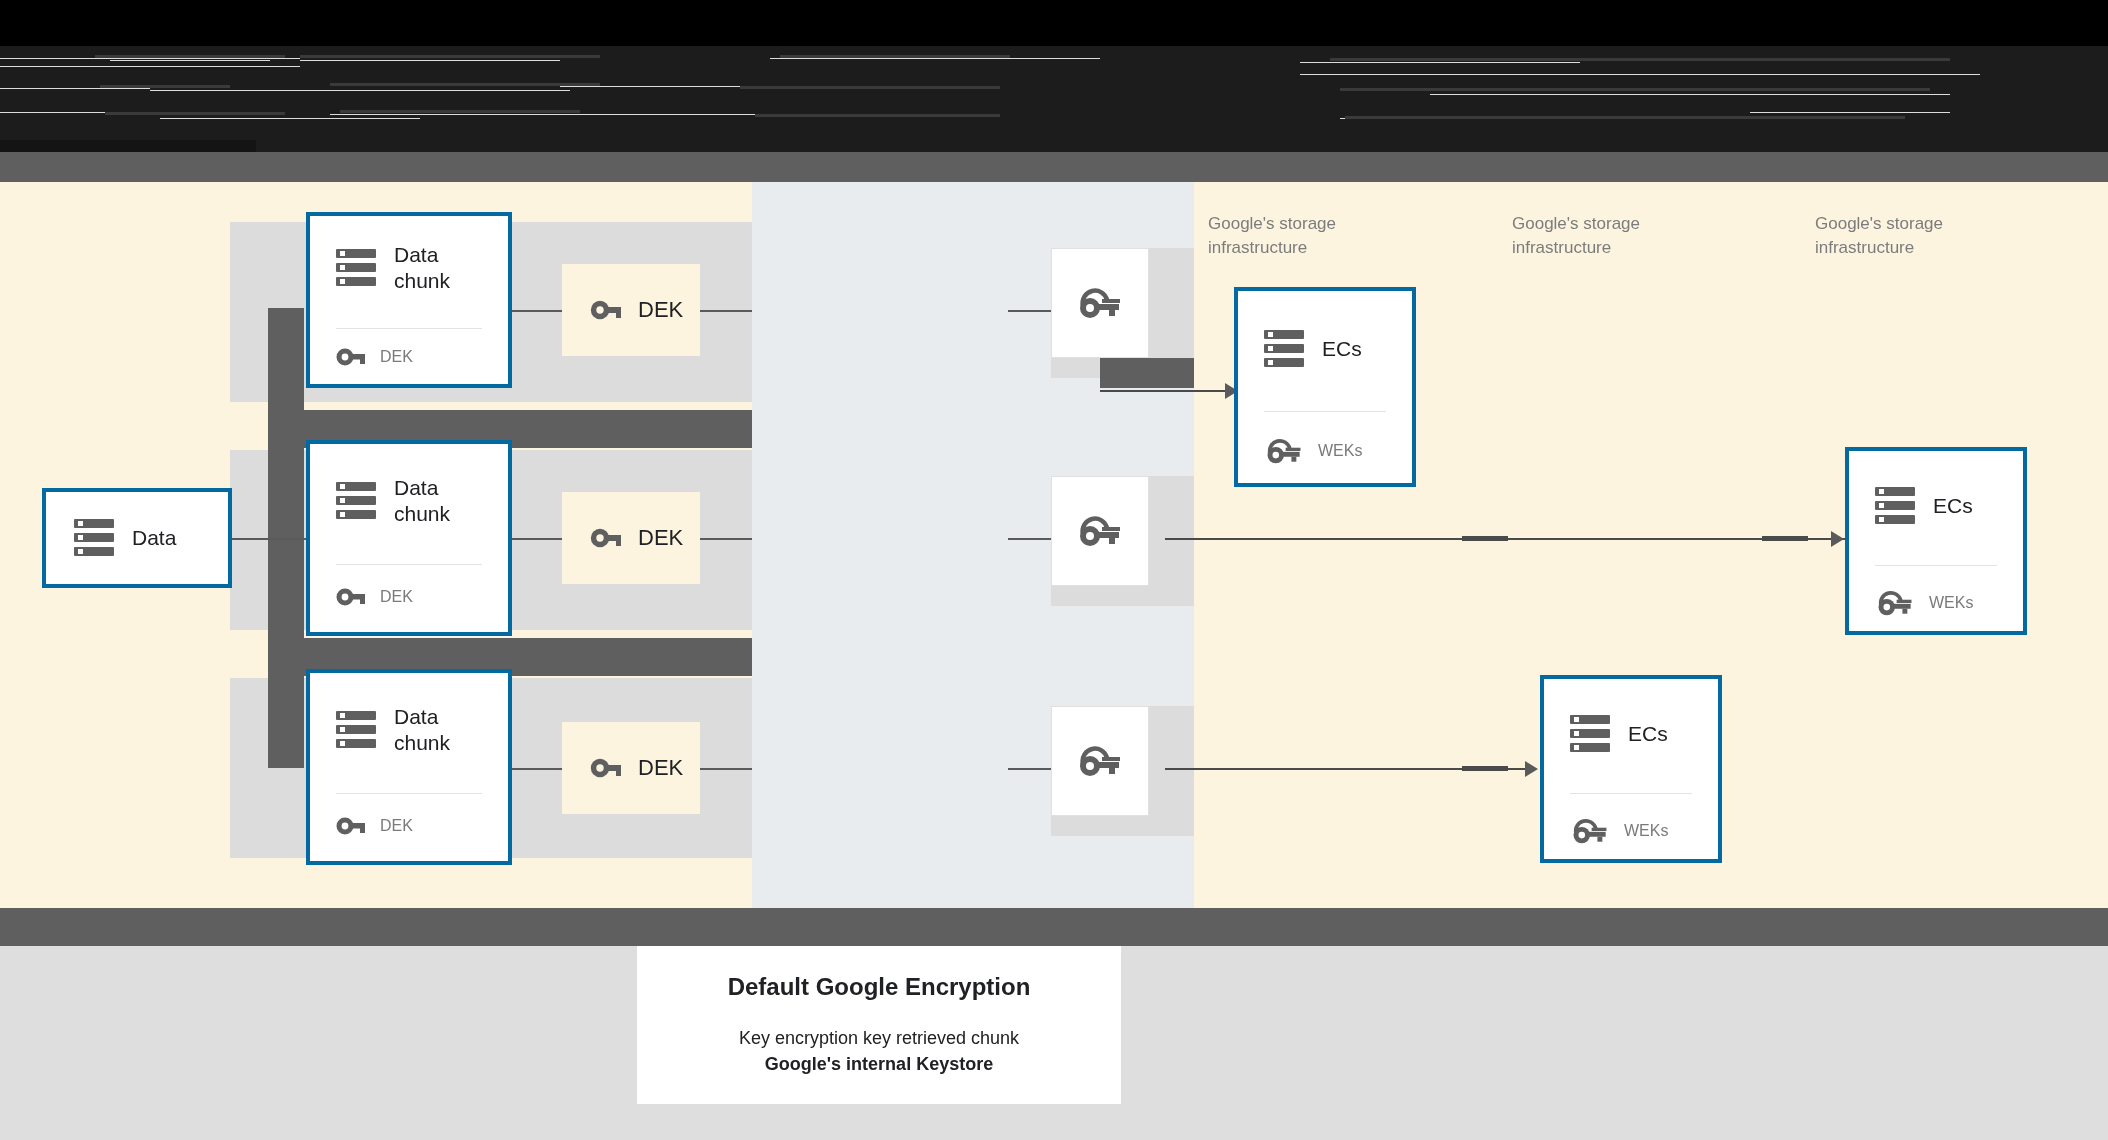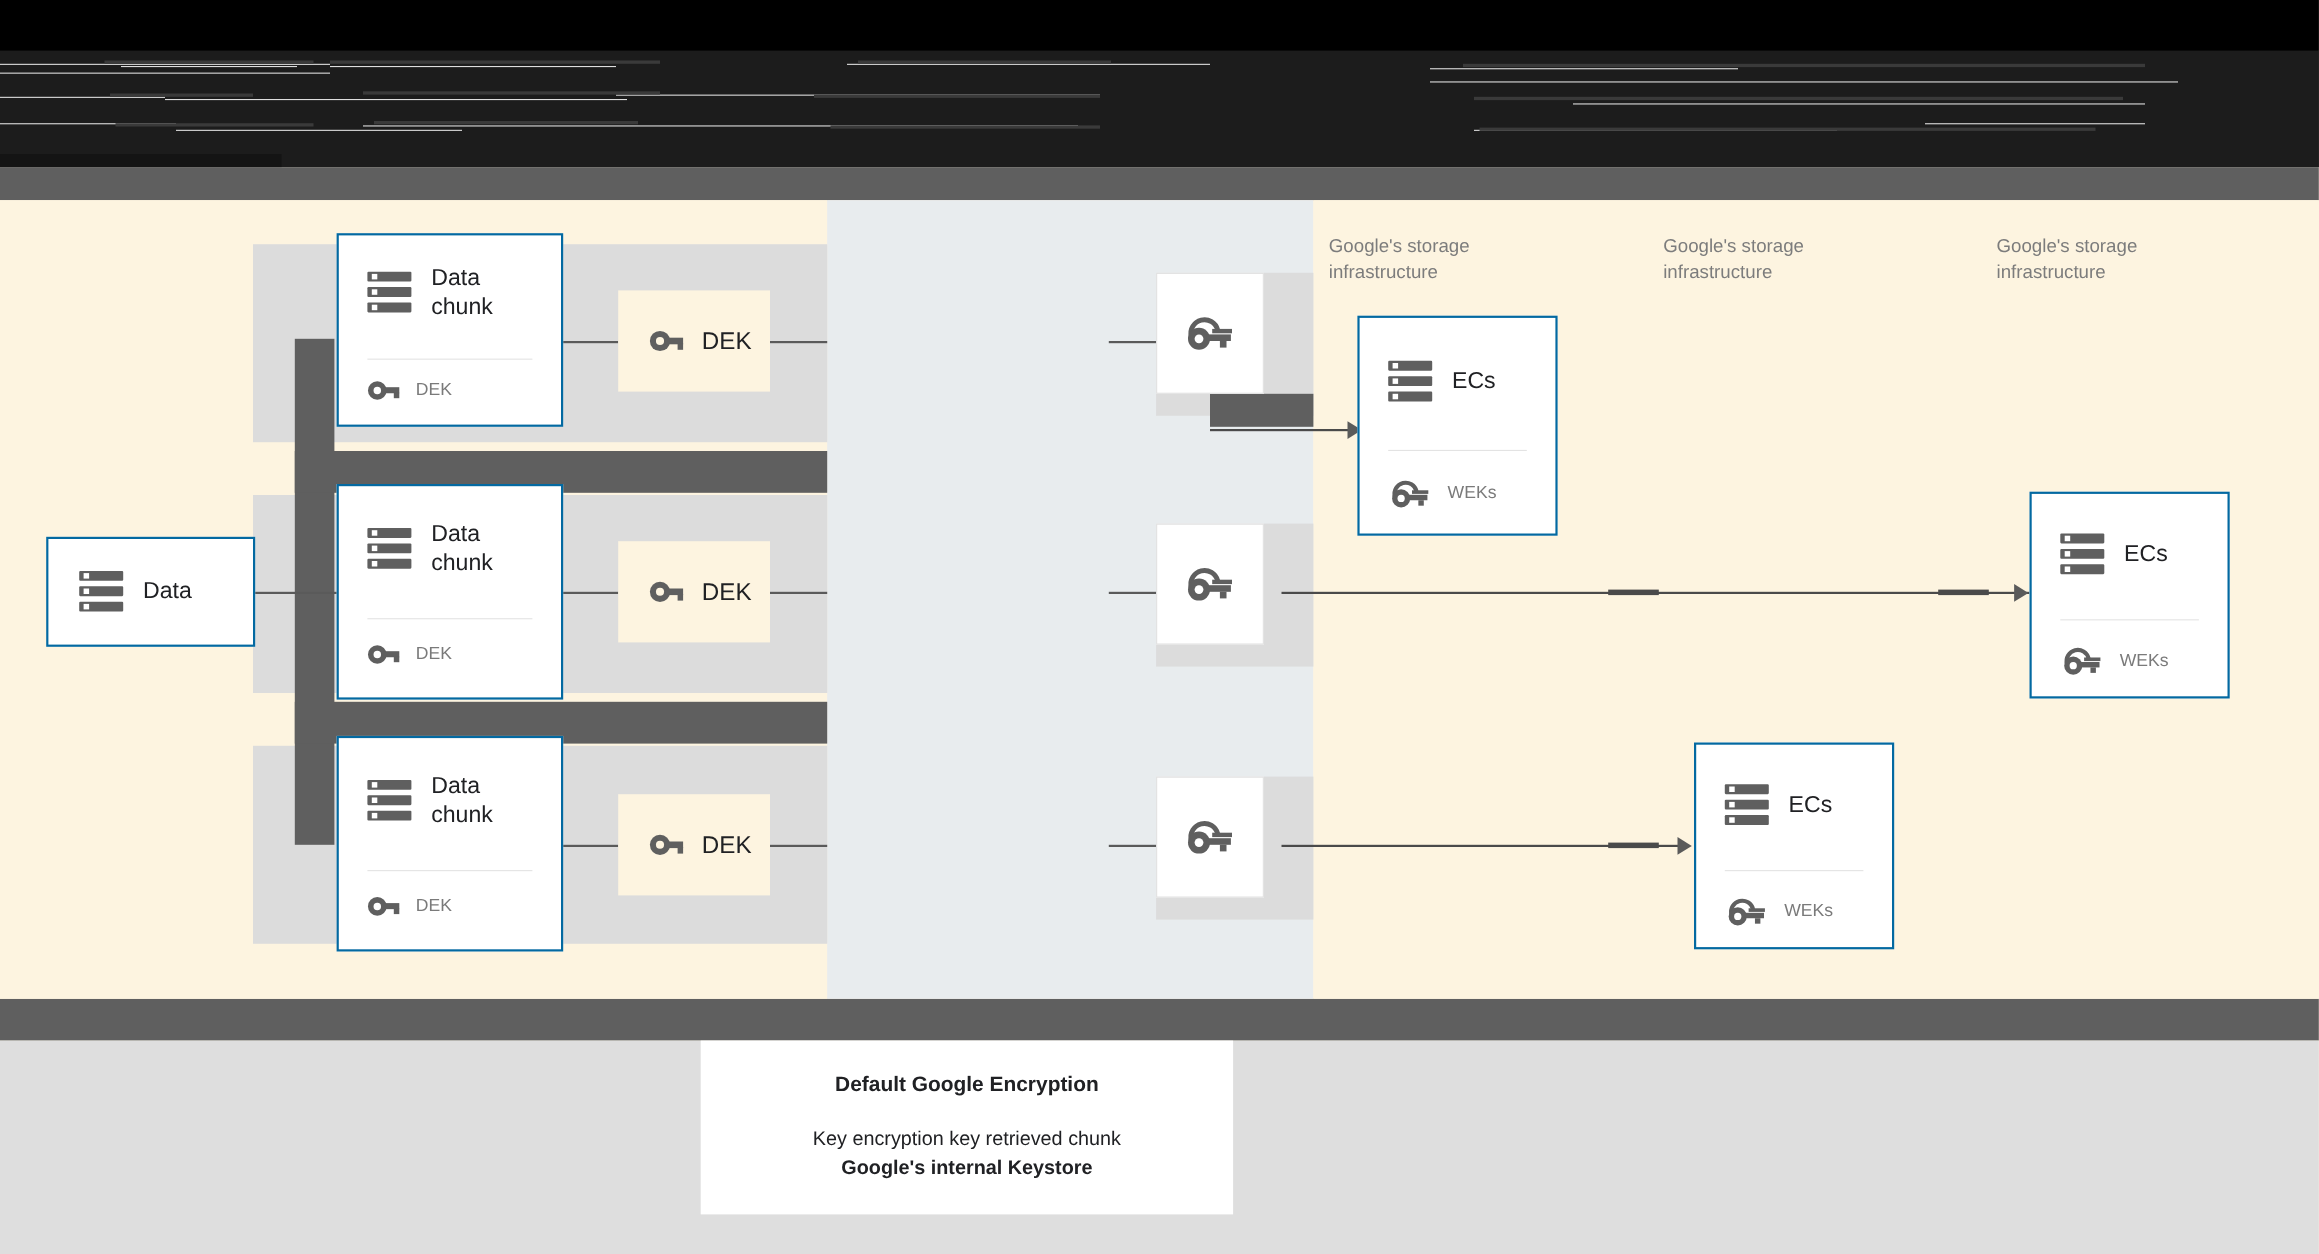--- a/index.html
+++ b/index.html
@@ -31,27 +31,27 @@
   .col-blue{position:absolute;top:182px;height:726px;background:#e8ecee;}
 
   
   .bottom-section{position:absolute;left:0;top:946px;width:2108px;height:194px;background:#dedede;}
   .caption-box{
     position:absolute;left:637px;top:946px;width:484px;height:158px;
     background:#fff;
     display:flex;flex-direction:column;align-items:center;justify-content:center;
     text-align:center;
   }
-  .caption-title{font-size:19px;font-weight:bold;color:#202124;margin-bottom:24px;}
+  .caption-title{font-size:24px;font-weight:bold;color:#202124;margin-bottom:24px;}
   .caption-sub{font-size:18px;color:#202124;line-height:26px;}
   .caption-sub b{font-weight:bold;margin-top:27px;}
 
   
   .card{
-    position:absolute;background:#ffffff;border:2px solid #0369a1;
+    position:absolute;background:#ffffff;border:4px solid #0369a1;
     box-sizing:border-box;
   }
   .card-main{
     height:60%;display:flex;align-items:center;padding-left:26px;
   }
   .card-divider{position:absolute;left:26px;right:26px;height:1px;background:#e3e3e3;}
   .card-foot{
     position:absolute;left:26px;right:10px;display:flex;align-items:center;
   }
   .card-label{font-size:21px;color:#202124;line-height:26px;}

